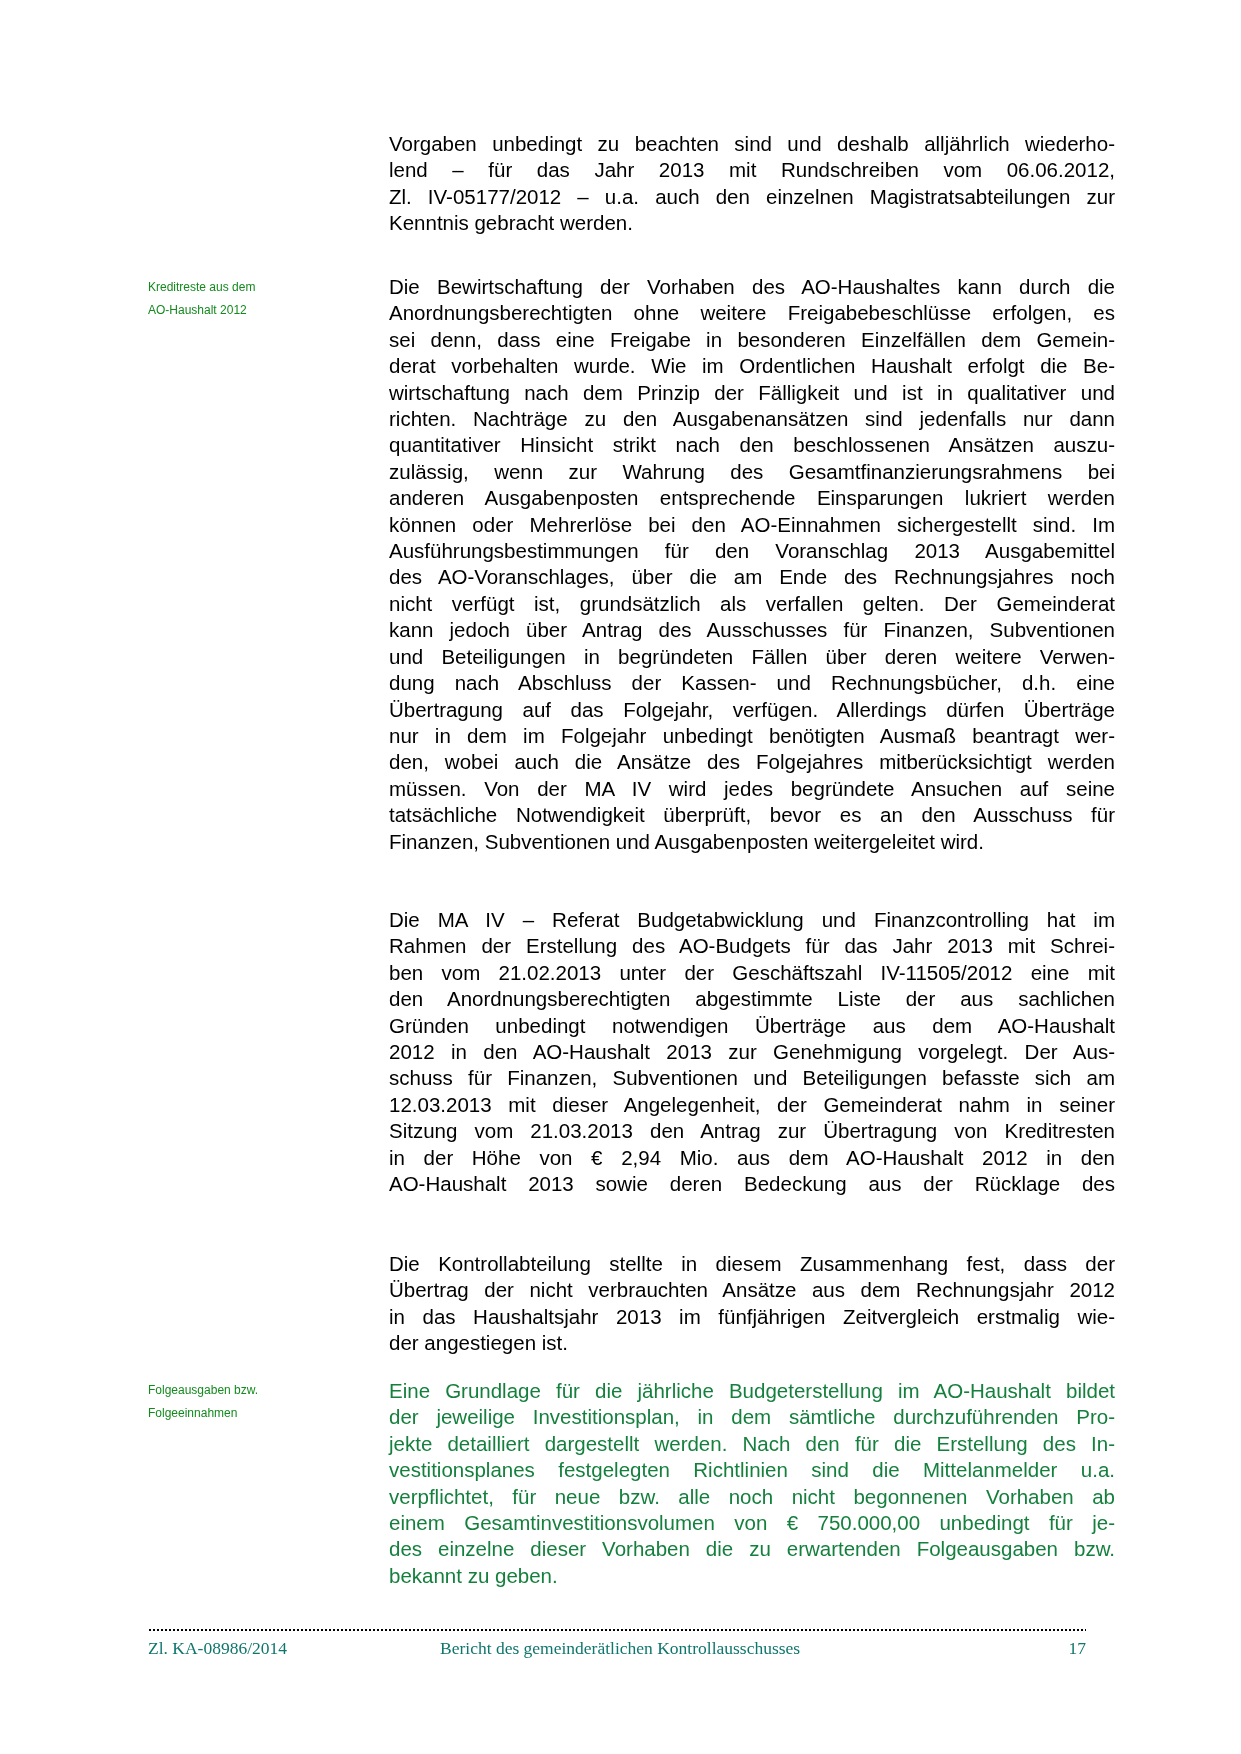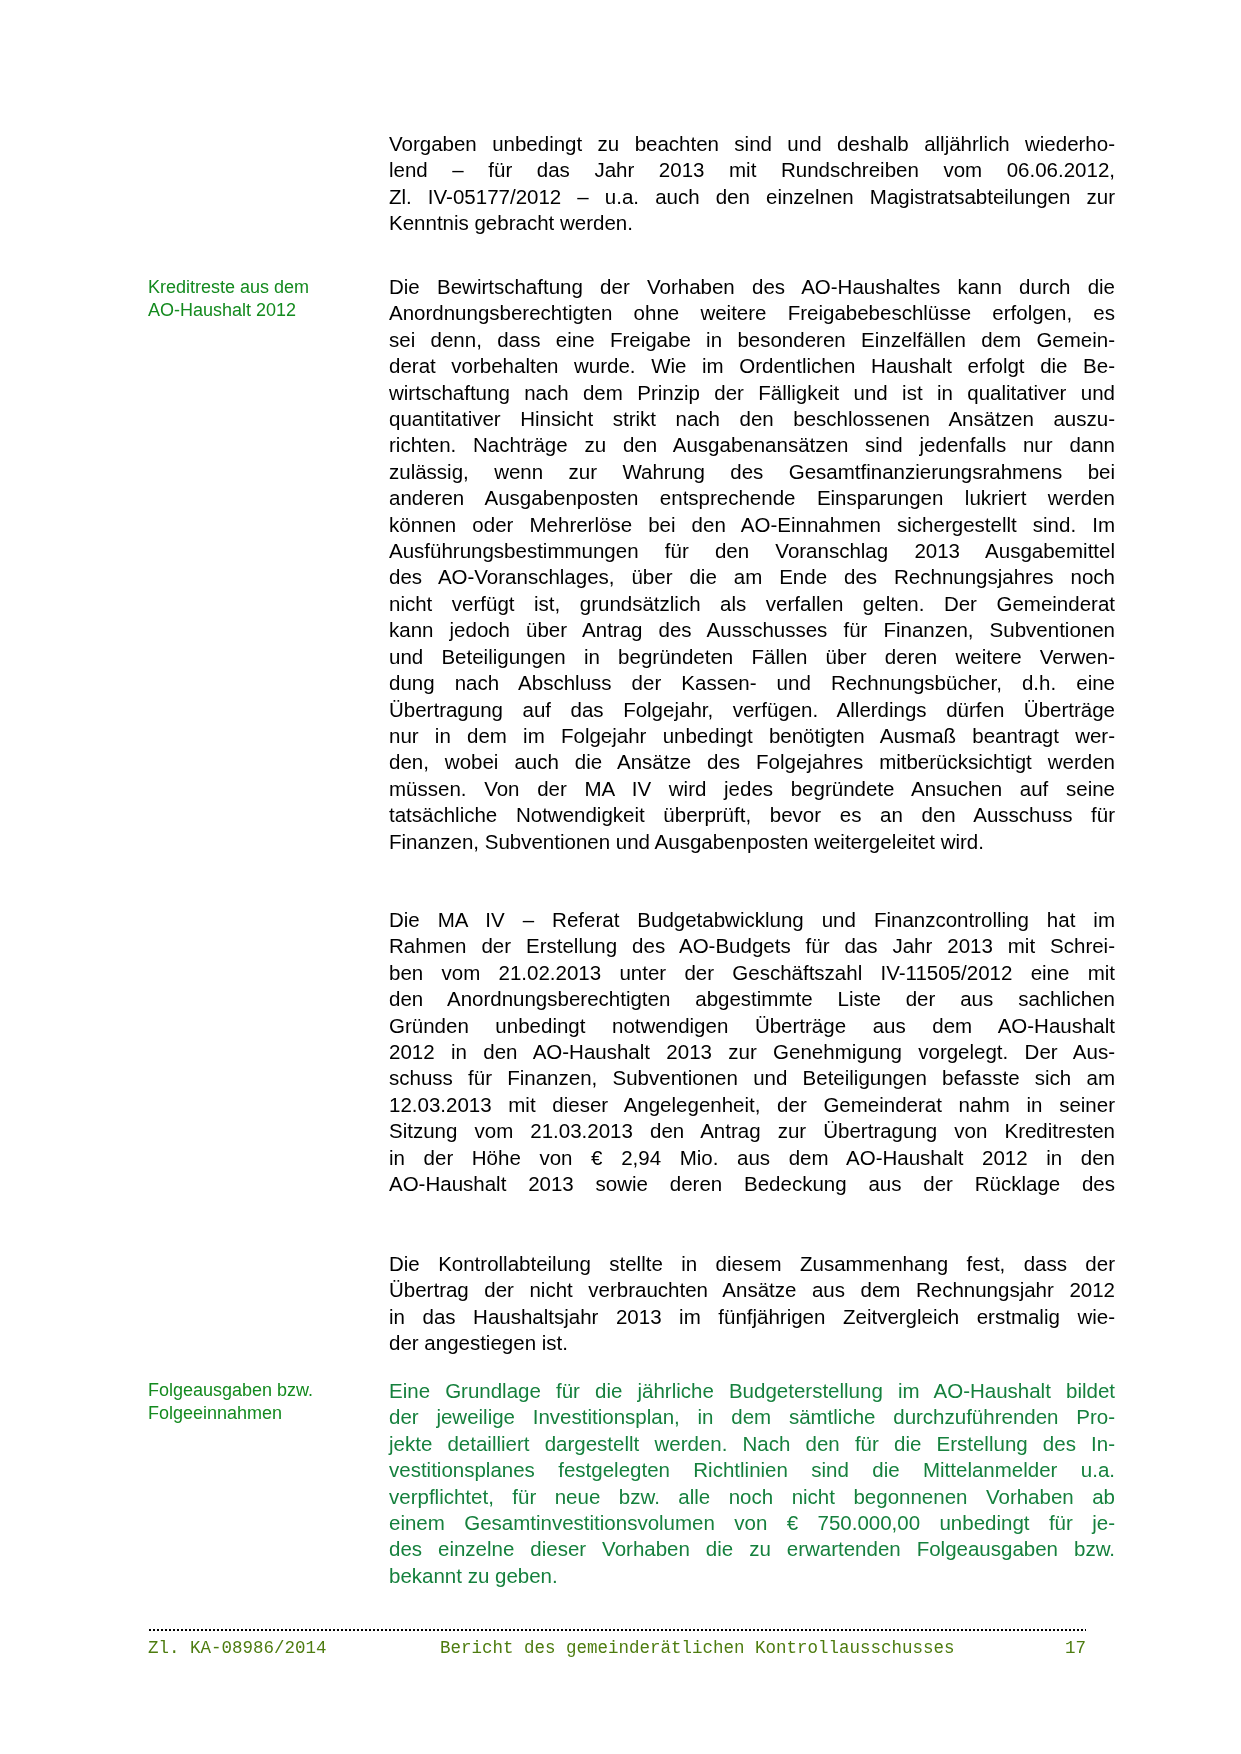--- a/index.html
+++ b/index.html
@@ -12,30 +12,30 @@
     color: #000000;
     text-align: justify;
     hyphens: none;
   }
   .text .line { display: block; text-align-last: justify; white-space: nowrap; }
   .text .line.last { text-align-last: left; }
   .block { position: absolute; left: 389px; width: 726px; }
   .margin-note {
     position: absolute; left: 148px; width: 200px;
     font-family: "Liberation Sans", sans-serif;
-    font-size: 18px; line-height: 23px; color: #138a1e;
+    font-size: 12px; line-height: 23px; color: #138a1e;
   }
   .footer-dots {
     position: absolute; left: 148px; top: 1628px; width: 938px; height: 4px;
     background-image: radial-gradient(circle, #000 0.9px, transparent 1.2px);
     background-size: 4px 4px; background-repeat: repeat-x;
   }
   .footer {
     position: absolute; top: 1638px; left: 148px; width: 940px; height: 26px;
-    font-family: Liberation Mono, monospace; font-size: 17.5px; color: #4d7c0f;
+    font-family: Liberation Serif, serif; font-size: 17.5px; color: #0f766e;
   }
   .footer .left { position: absolute; left: 0; }
   .footer .center { position: absolute; left: 292px; }
   .footer .right { position: absolute; right: 2px; }
 </style>
 </head>
 <body>
 
 <div class="page">
 
@@ -50,22 +50,22 @@
     <div>Kreditreste aus dem</div>
     <div>AO-Haushalt 2012</div>
   </div>
 
   <div class="block text" style="top: 274px; color: rgb(0, 0, 0);">
     <span class="line">Die Bewirtschaftung der Vorhaben des AO-Haushaltes kann durch die</span>
     <span class="line">Anordnungsberechtigten ohne weitere Freigabebeschlüsse erfolgen, es</span>
     <span class="line">sei denn, dass eine Freigabe in besonderen Einzelfällen dem Gemein-</span>
     <span class="line">derat vorbehalten wurde. Wie im Ordentlichen Haushalt erfolgt die Be-</span>
     <span class="line">wirtschaftung nach dem Prinzip der Fälligkeit und ist in qualitativer und</span>
+    <span class="line">richten. Nachträge zu den Ausgabenansätzen sind jedenfalls nur dann</span>
     <span class="line">quantitativer Hinsicht strikt nach den beschlossenen Ansätzen auszu-</span>
-    <span class="line">richten. Nachträge zu den Ausgabenansätzen sind jedenfalls nur dann</span>
     <span class="line">zulässig, wenn zur Wahrung des Gesamtfinanzierungsrahmens bei</span>
     <span class="line">anderen Ausgabenposten entsprechende Einsparungen lukriert werden</span>
     <span class="line">können oder Mehrerlöse bei den AO-Einnahmen sichergestellt sind. Im</span>
     <span class="line">Ausführungsbestimmungen für den Voranschlag 2013 Ausgabemittel</span>
     <span class="line">des AO-Voranschlages, über die am Ende des Rechnungsjahres noch</span>
     <span class="line">nicht verfügt ist, grundsätzlich als verfallen gelten. Der Gemeinderat</span>
     <span class="line">kann jedoch über Antrag des Ausschusses für Finanzen, Subventionen</span>
     <span class="line">und Beteiligungen in begründeten Fällen über deren weitere Verwen-</span>
     <span class="line">dung nach Abschluss der Kassen- und Rechnungsbücher, d.h. eine</span>
     <span class="line">Übertragung auf das Folgejahr, verfügen. Allerdings dürfen Überträge</span>

